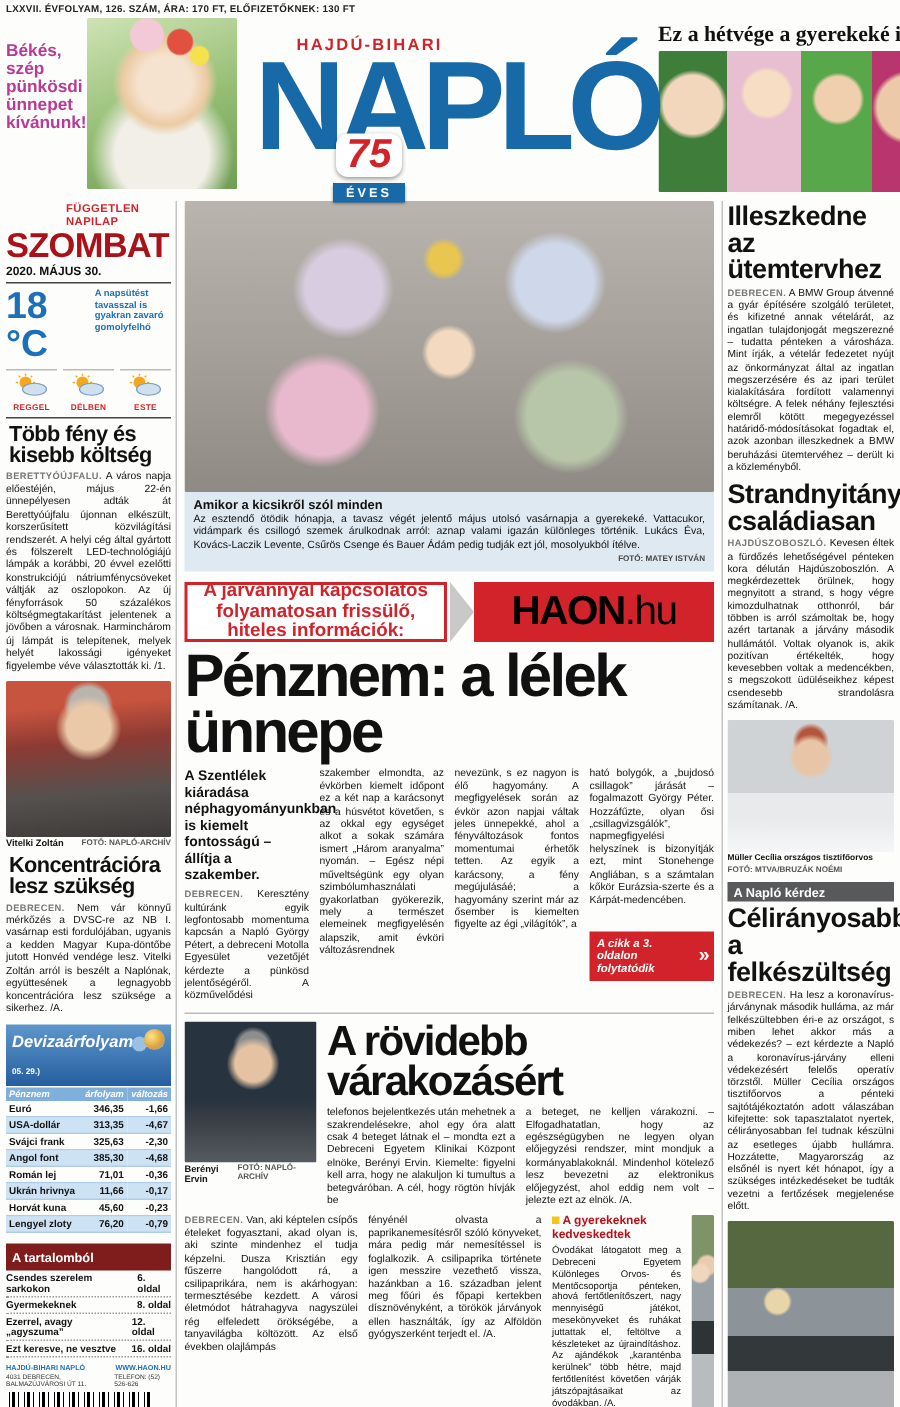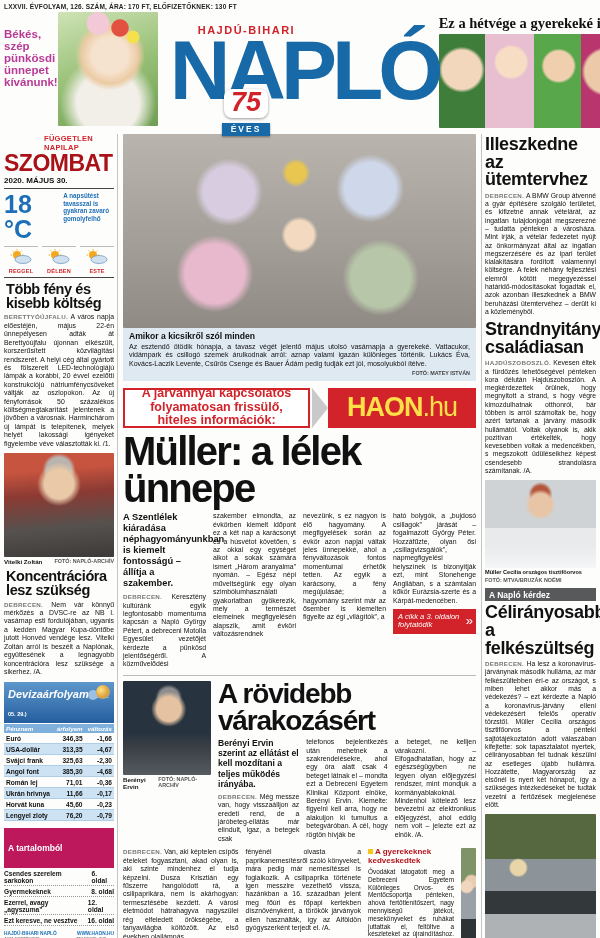--- a/index.html
+++ b/index.html
@@ -69,21 +69,21 @@
   .globe{position:absolute;right:4px;top:3px;width:14px;height:14px;border-radius:50%;
     background:radial-gradient(circle at 35% 35%,#ffe488,#e0a33c 55%,#7c9fd0);box-shadow:-10px 3px 0 -2px #9cc0e4;}
   .fx-table{width:100%;border-collapse:collapse;font-size:6.6px;margin-top:1px;}
   .fx-table th{background:#7fb0dc;color:#fff;font-style:italic;text-align:left;padding:1px 2px;font-size:6.2px;}
   .fx-table td{padding:1.5px 2px;border-bottom:1px solid #aecde9;}
   .fx-table tr:nth-child(odd) td{background:#cde3f4;}
   .fx-table td:first-child{font-weight:bold;}
   .fx-table td:nth-child(2),.fx-table td:nth-child(3),
   .fx-table th:nth-child(2),.fx-table th:nth-child(3){text-align:right;font-weight:bold;}
   .toc{margin-top:7px;}
-  .toc-head{background:#be185d;color:#fff;font-weight:bold;font-size:8.5px;padding:15px 4px;}
+  .toc-head{background:#7f1d1d;color:#fff;font-weight:bold;font-size:8.5px;padding:4px 4px;}
   .toc-row{display:flex;justify-content:space-between;font-size:6.6px;font-weight:bold;
            border-bottom:1px dotted #999;padding:1.5px 0;}
   .imprint{display:flex;justify-content:space-between;font-size:4.8px;color:#1d70b7;font-weight:bold;margin-top:5px;}
   .imprint2{display:flex;justify-content:space-between;font-size:4.4px;color:#333;}
   .barcode{height:25px;margin:3px 14px 0 2px;
     background:repeating-linear-gradient(90deg,#000 0 1px,#fff 1px 2px,#000 2px 4px,#fff 4px 6px,#000 6px 7px,#fff 7px 10px);}
   
   .kids-main-photo{height:194px;
     background:
       radial-gradient(circle at 50% 52%,#f2d9bf 0 7%,transparent 9%),
@@ -94,29 +94,29 @@
       radial-gradient(circle at 49% 20%,#e9c64f 0 4%,transparent 6%),
       linear-gradient(180deg,#b9b4ae,#a19c96 60%,#8f8a84);}
   .capblock{background:#dfe9f2;padding:3px 6px 4px;font-size:7px;line-height:1.25;text-align:justify;}
   .capblock .capt{display:block;font-size:8.6px;font-weight:800;margin-bottom:1px;text-align:left;}
   .capcredit{text-align:right;font-size:5.4px;font-weight:bold;color:#444;margin-top:1px;}
   .haon{display:flex;align-items:stretch;margin:7px 0 5px;height:40px;}
   .haon-left{flex:1;border:2.5px solid #d2232a;background:#fff;color:#d2232a;font-weight:900;
              font-size:12.5px;line-height:1.08;display:flex;align-items:center;justify-content:center;text-align:center;padding:0 4px;}
   .haon-chev{width:0;height:0;border-top:20px solid transparent;border-bottom:20px solid transparent;
              border-left:16px solid #c9c9c9;margin-left:2px;}
-  .haon-right{width:148px;background:#d2232a;color:#fde047;display:flex;align-items:center;justify-content:center;
+  .haon-right{width:160px;background:#d2232a;color:#000000;display:flex;align-items:center;justify-content:center;
               font-weight:900;font-size:27px;letter-spacing:-1px;}
   .haon-right .hu{font-weight:400;}
   .h1{font-size:40px;font-weight:900;letter-spacing:-1.8px;line-height:.92;margin:2px 0 6px;}
   .lead-cols{display:flex;gap:7px;}
   .lead-col{flex:1;min-width:0;}
   .standfirst{font-size:9.3px;font-weight:800;line-height:1.18;margin:0 0 4px;text-align:left;}
-  .cont{background:#d2232a;color:#fff;font-weight:400;font-style:italic;font-size:7.6px;line-height:1.1;
-        padding:4px 16px 4px 5px;margin-top:4px;position:relative;}
+  .cont{background:#d2232a;color:#fff;font-weight:700;font-style:italic;font-size:7.6px;line-height:1.1;
+        padding:4px 16px 4px 5px;margin-top:16px;position:relative;}
   .cont .chev{position:absolute;right:3px;top:50%;transform:translateY(-50%);font-size:13px;font-style:normal;}
   .rule{border:0;border-top:1px solid #bbb;margin:6px 0 5px;}
   .wait{display:flex;gap:7px;}
   .wait-photo-col{width:88px;flex:none;}
   .p-berenyi{height:94px;
     background:radial-gradient(circle at 52% 30%,#e5c3a2 0 15%,transparent 22%),
       radial-gradient(circle at 52% 18%,#8d8d8d 0 11%,transparent 15%),
       linear-gradient(180deg,#27333f 0 55%,#3a3f46 70%,#565b60);}
   .wait-main{flex:1;min-width:0;}
   .h2{font-size:28px;font-weight:900;letter-spacing:-1.2px;line-height:.95;margin:0 0 4px;}
@@ -341,21 +341,21 @@
 
       <div class="haon">
         <div class="haon-left">A járvánnyal kapcsolatos folyamatosan frissülő, hiteles információk:</div>
         <div class="haon-chev"></div>
         <div class="haon-right">
             <span>HAON</span>
             <span class="hu">.hu</span>
           </div>
       </div>
 
-      <h1 class="h1">Müller: a lélek ünnepe</h1>
+      <h1 class="h1">Pénznem: a lélek ünnepe</h1>
       <div class="lead-cols">
         <div class="lead-col">
           <p class="standfirst">A Szentlélek kiáradása néphagyományunkban is kiemelt fontosságú – állítja a szakember.</p>
           <p class="tiny"><span class="dl">DEBRECEN.</span> <span>Keresztény kultúránk egyik legfontosabb momentuma kapcsán a Napló György Pétert, a debreceni Motolla Egyesület vezetőjét kérdezte a pünkösd jelentőségéről. A közművelődési</span></p>
         </div>
         <div class="lead-col">
             <p class="tiny">szakember elmondta, az évkörben kiemelt időpont ez a két nap a karácsonyt és a húsvétot követően, s az okkal egy egységet alkot a sokak számára ismert „Három aranyalma” nyomán. – Egész népi műveltségünk egy olyan szimbólumhasználati gyakorlatban gyökerezik, mely a természet elemeinek megfigyelésén alapszik, amit évköri változásrendnek</p>
           </div>
         <div class="lead-col">
             <p class="tiny">nevezünk, s ez nagyon is élő hagyomány. A megfigyelések során az évkör azon napjai váltak jeles ünnepekké, ahol a fényváltozások fontos momentumai érhetők tetten. Az egyik a karácsony, a fény megújulásáé; a hagyomány szerint már az ősember is kiemelten figyelte az égi „világítók”, a</p>
@@ -375,24 +375,20 @@
         <div class="wait-photo-col">
           <div class="p-berenyi photo"></div>
           <div class="cap">
             <b>Berényi Ervin</b>
             <span class="credit">FOTÓ: NAPLÓ-ARCHÍV</span>
           </div>
         </div>
         <div class="wait-main">
           <h2 class="h2">A rövidebb várakozásért</h2>
           <div class="wait-cols">
-            <div>
-              <p class="standfirst" style="font-size:8.6px">Berényi Ervin szerint az ellátást el kell mozdítani a teljes működés irányába.</p>
-              <p class="tiny"><span class="dl">DEBRECEN.</span> <span>Még messze van, hogy visszaálljon az eredeti rend, de a járóbeteg-ellátás már elindult, igaz, a betegek csak</span></p>
-            </div>
             <div>
                 <p class="tiny">telefonos bejelentkezés után mehetnek a szakrendelésekre, ahol egy óra alatt csak 4 beteget látnak el – mondta ezt a Debreceni Egyetem Klinikai Központ elnöke, Berényi Ervin. Kiemelte: figyelni kell arra, hogy ne alakuljon ki tumultus a betegváróban. A cél, hogy rögtön hívják be</p>
               </div>
             <div>
                 <p class="tiny">a beteget, ne kelljen várakozni. – Elfogadhatatlan, hogy az egészségügyben ne legyen olyan előjegyzési rendszer, mint mondjuk a kormányablakoknál. Mindenhol kötelező lesz bevezetni az elektronikus előjegyzést, ahol eddig nem volt – jelezte ezt az elnök. /A.</p>
               </div>
           </div>
         </div>
       </div>
 

